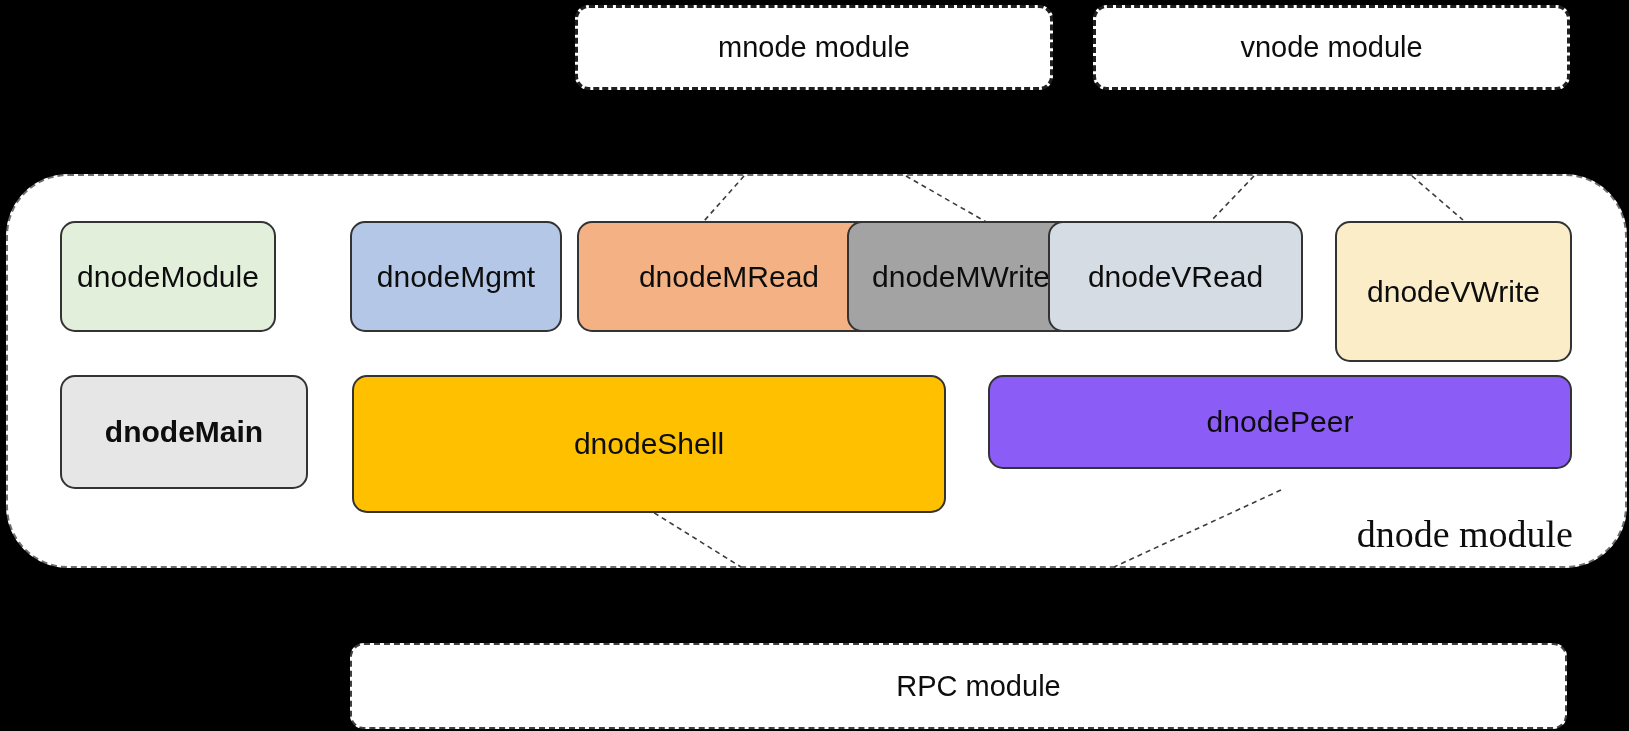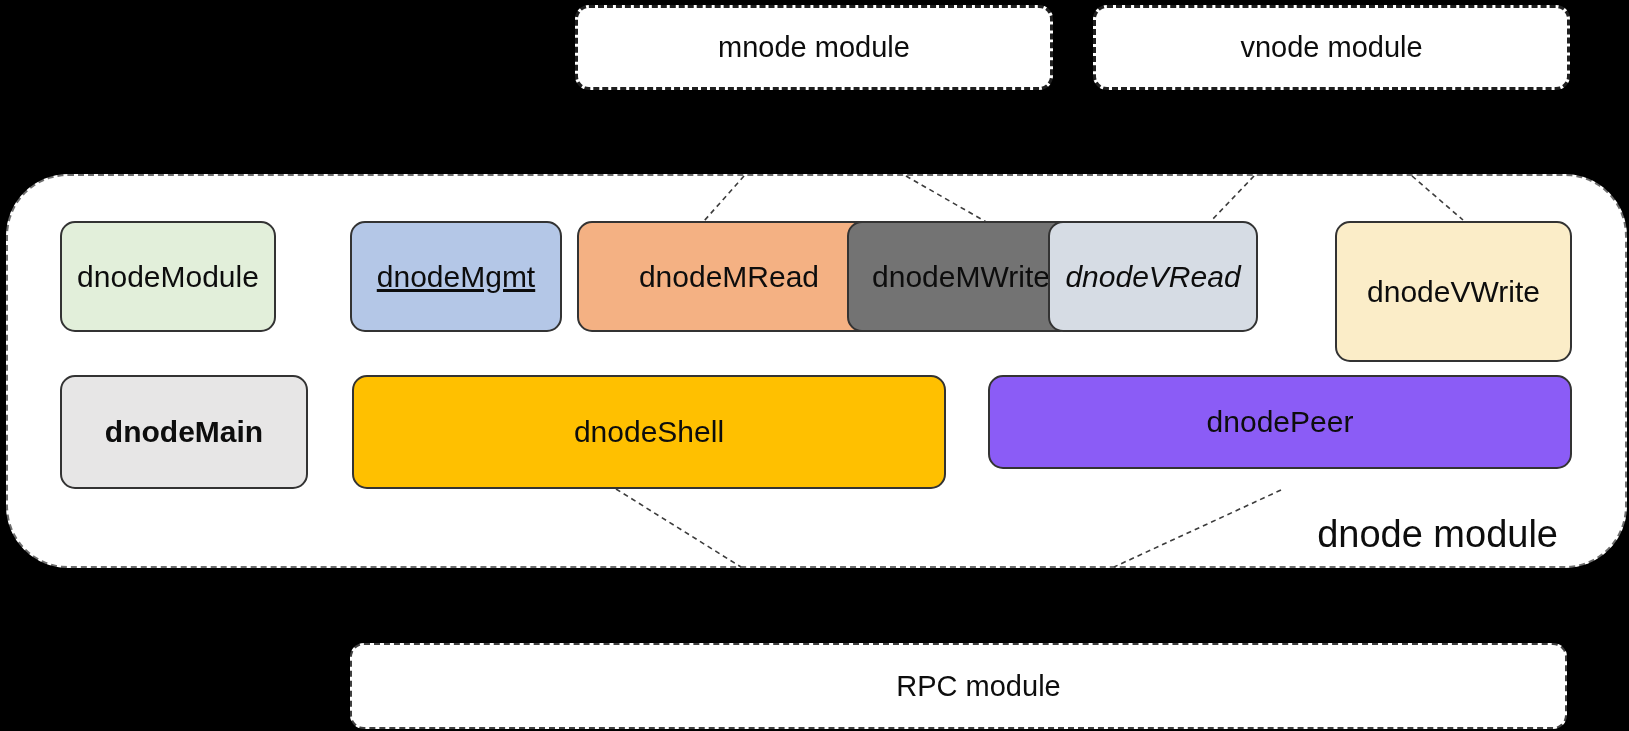--- a/index.html
+++ b/index.html
@@ -39,24 +39,25 @@
     left: 6px; top: 174px;
     width: 1621px; height: 394px;
     background: #fff;
     border: 2px dashed #6e6e6e;
     border-radius: 62px;
     box-sizing: border-box;
   }
   .dnode-label {
     position: absolute;
     top: 512px;
-    right: 71px;
+    right: 56px;
     font-size: 38px;
     line-height: 44px;
     color: #0d0d0d;
+    font-family: Liberation Serif, serif;
   }
   .node {
     position: absolute;
     border: 2.5px solid #333;
     border-radius: 15px;
     display: flex;
     align-items: center;
     justify-content: center;
     font-size: 30px;
     box-sizing: border-box;
@@ -91,40 +92,40 @@
     <line x1="906" y1="176" x2="988" y2="223"></line>
     <line x1="1254" y1="176" x2="1211" y2="221"></line>
     <line x1="1412" y1="176" x2="1463" y2="220"></line>
     <line x1="616" y1="489" x2="741" y2="567"></line>
     <line x1="1281" y1="490" x2="1114" y2="567"></line>
   </svg>
 
   <div class="node" style="left: 60px; top: 221px; width: 216px; height: 111px; background-color: rgb(226, 239, 218);">
     <span>dnodeModule</span>
   </div>
-  <div class="node" style="left: 350px; top: 221px; width: 212px; height: 111px; background-color: rgb(180, 199, 231); text-decoration: underline;">
+  <div class="node" style="left: 350px; top: 221px; width: 212px; height: 111px; background-color: rgb(180, 199, 231);">
     <span>dnodeMgmt</span>
   </div>
   <div class="node" style="left: 577px; top: 221px; width: 304px; height: 111px; background-color: rgb(244, 177, 131);">
     <span>dnodeMRead</span>
   </div>
-  <div class="node" style="left: 847px; top: 221px; width: 228px; height: 111px; background-color: #737373;">
+  <div class="node" style="left: 847px; top: 221px; width: 228px; height: 111px; background-color: #a3a3a3;">
     <span>dnodeMWrite</span>
   </div>
-  <div class="node" style="left: 1048px; top: 221px; width: 210px; height: 111px; background-color: rgb(214, 220, 228); font-style: italic;">
+  <div class="node" style="left: 1048px; top: 221px; width: 255px; height: 111px; background-color: rgb(214, 220, 228);">
     <span>dnodeVRead</span>
   </div>
   <div class="node" style="left: 1335px; top: 221px; width: 237px; height: 141px; background-color: rgb(251, 237, 200);">
     <span>dnodeVWrite</span>
   </div>
 
   <div class="node" style="left: 60px; top: 375px; width: 248px; height: 114px; background-color: rgb(231, 230, 230); font-weight: bold;">
     <span>dnodeMain</span>
   </div>
-  <div class="node" style="left: 352px; top: 375px; width: 594px; height: 114px; background-color: rgb(255, 192, 0);">
+  <div class="node" style="left: 352px; top: 375px; width: 594px; height: 138px; background-color: rgb(255, 192, 0);">
     <span>dnodeShell</span>
   </div>
   <div class="node" style="left: 988px; top: 375px; width: 584px; height: 94px; background-color: #8b5cf6;">
     <span>dnodePeer</span>
   </div>
 
   <div class="dnode-label">dnode module</div>
 
   <div class="rpc-box" style="left:350px; top:643px; width:1217px; height:86px;padding-left:40px;">
     <span>RPC module</span>

